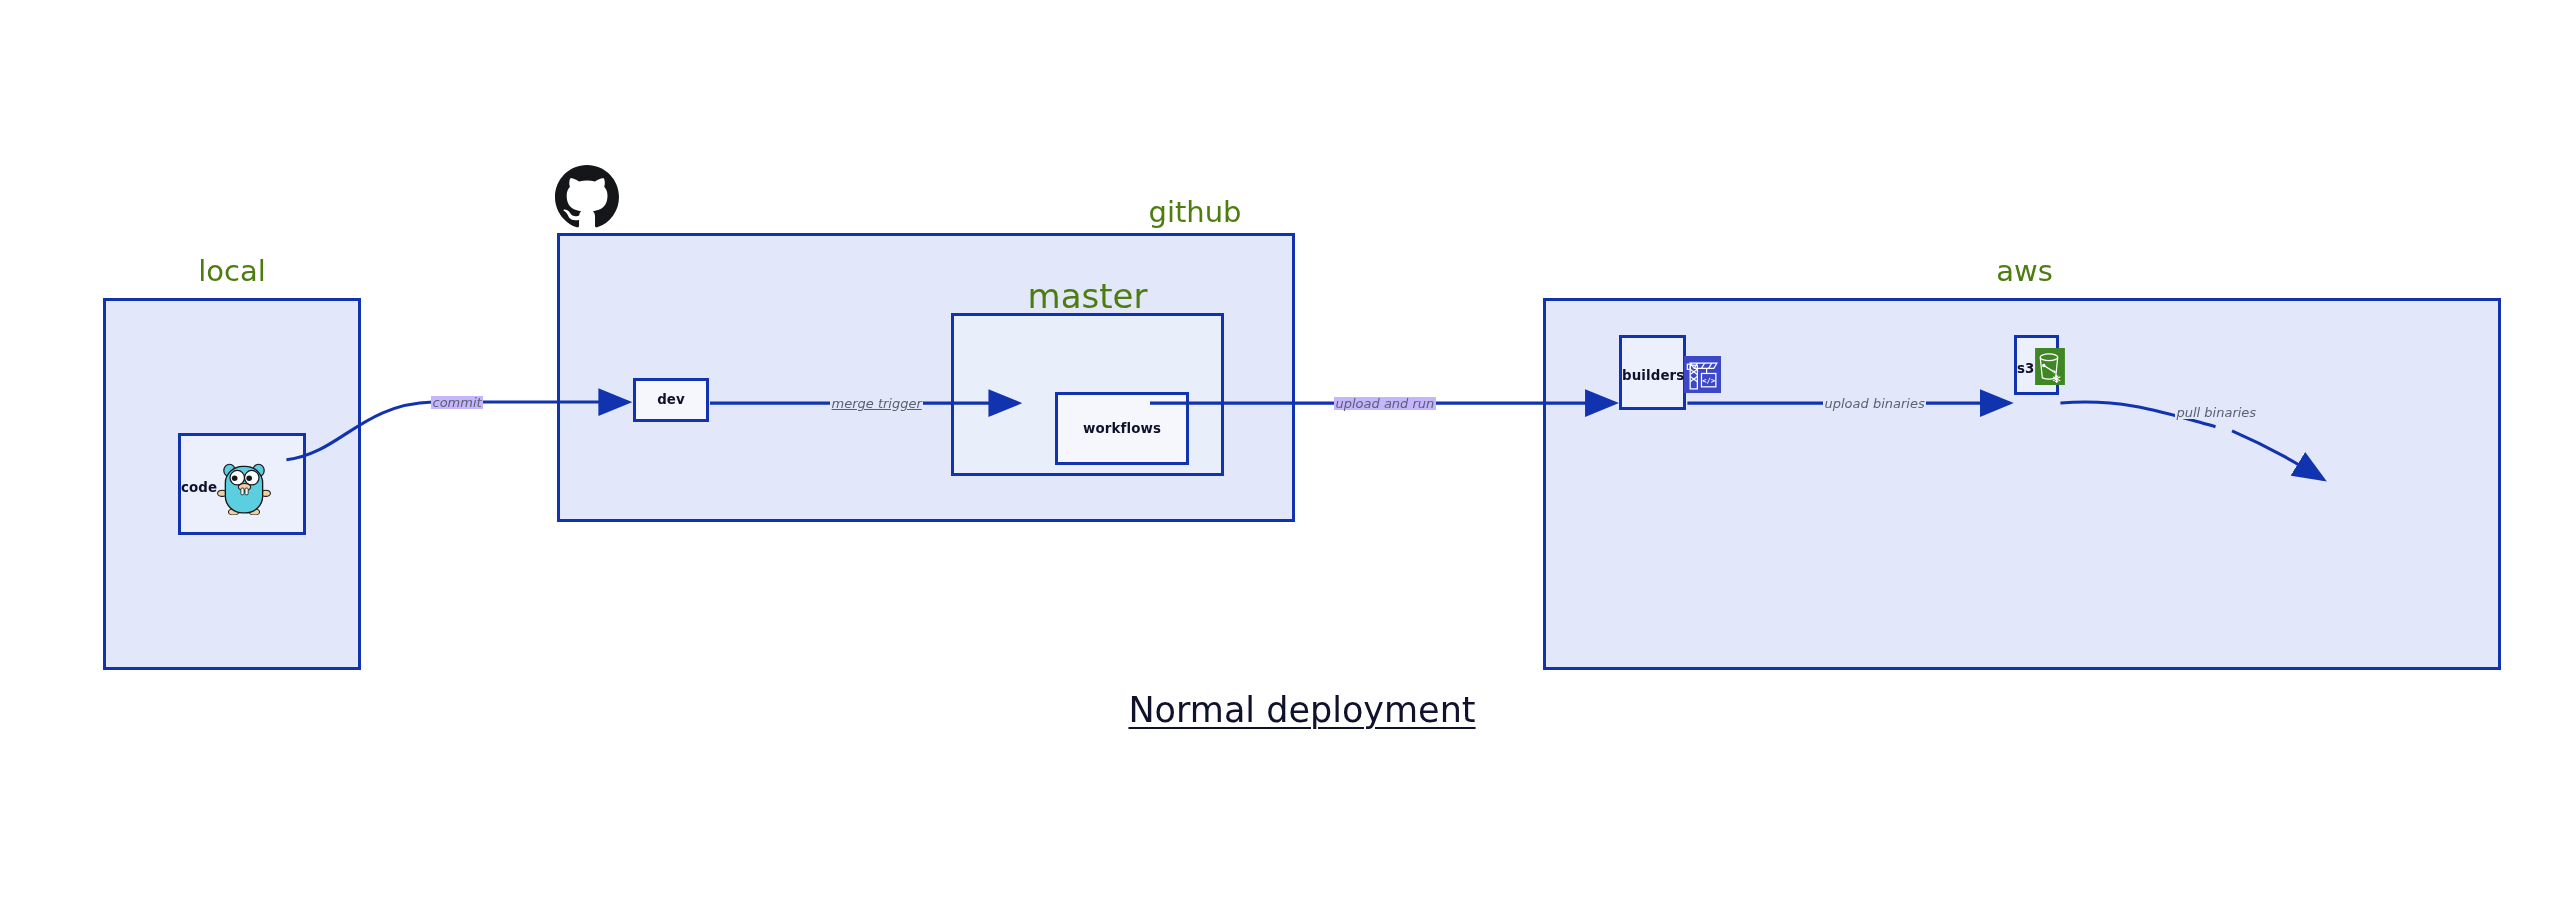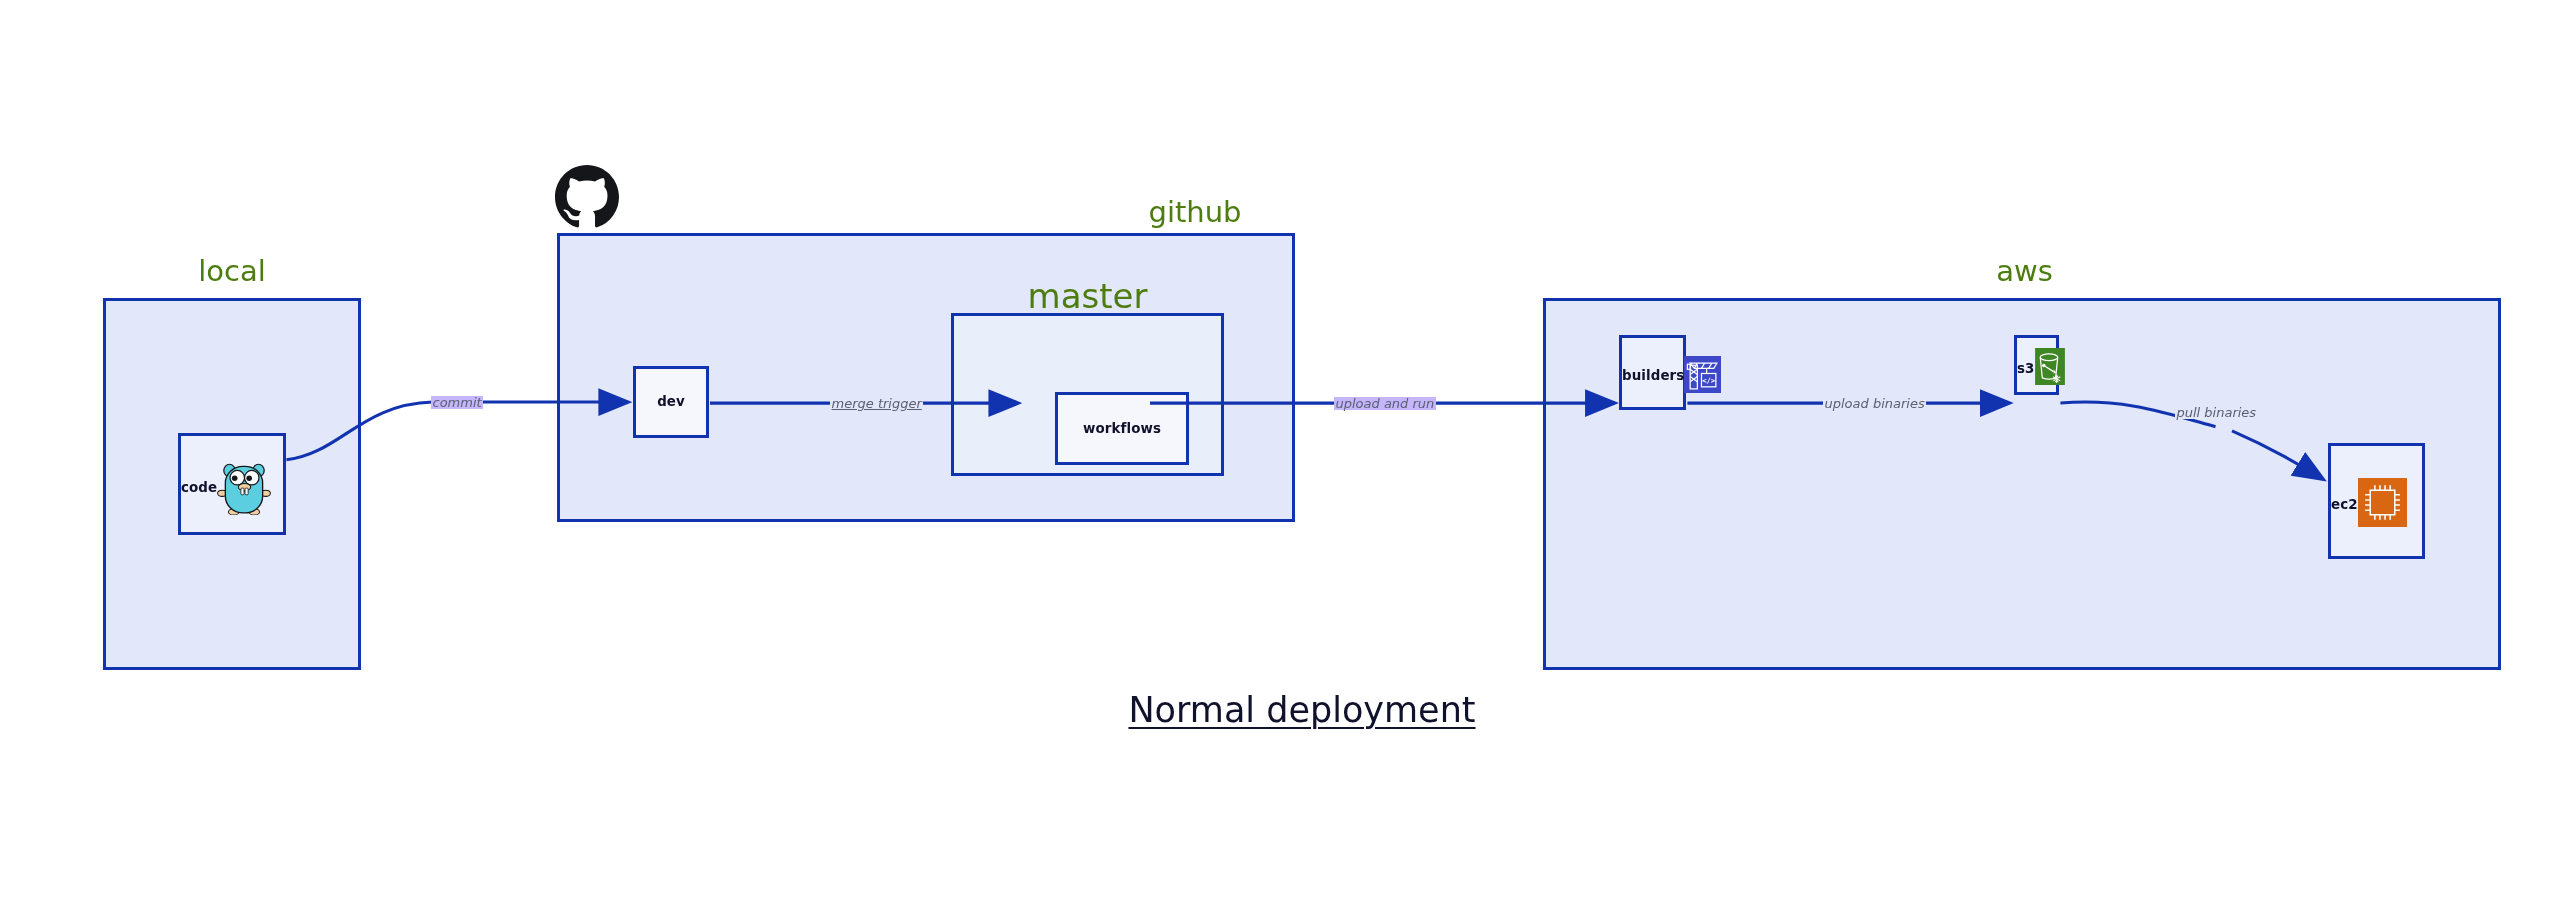--- a/index.html
+++ b/index.html
@@ -110,21 +110,21 @@
   }
 </style>
 </head>
 <body>
 
 <div id="canvas">
 
   <div class="zone-label" style="left:103px; top:257px; width:258px;">local</div>
   <div class="zone" style="left:103px; top:298px; width:258px; height:372px;"></div>
 
-  <div class="node" style="left:178px; top:433px; width:108px; height:102px;">
+  <div class="node" style="left:178px; top:433px; width:128px; height:102px;">
     <div class="node-title">code</div>
     <div class="node-art">
       
       <svg width="54" height="58" viewBox="0 0 104 112" aria-hidden="true">
 
         <ellipse cx="24" cy="26" rx="11" ry="12" fill="#5BCFE0" stroke="#18181B" stroke-width="2.4"></ellipse>
         <ellipse cx="80" cy="26" rx="11" ry="12" fill="#5BCFE0" stroke="#18181B" stroke-width="2.4"></ellipse>
 
         <ellipse cx="10" cy="70" rx="9" ry="6" fill="#F0D0A0" stroke="#18181B" stroke-width="2"></ellipse>
         <ellipse cx="94" cy="70" rx="9" ry="6" fill="#F0D0A0" stroke="#18181B" stroke-width="2"></ellipse>
@@ -154,21 +154,21 @@
     <svg width="64" height="64" viewBox="0 0 16 16" aria-hidden="true">
       <path fill="#14161A" d="M8 0C3.58 0 0 3.58 0 8c0 3.54 2.29 6.53 5.47 7.59.4.07.55-.17.55-.38
         0-.19-.01-.82-.01-1.49-2.01.37-2.53-.49-2.69-.94-.09-.23-.48-.94-.82-1.13-.28-.15-.68-.52-.01-.53
         .63-.01 1.08.58 1.23.82.72 1.21 1.87.87 2.33.66.07-.52.28-.87.51-1.07-1.78-.2-3.64-.89-3.64-3.95
         0-.87.31-1.59.82-2.15-.08-.2-.36-1.02.08-2.12 0 0 .67-.21 2.2.82.64-.18 1.32-.27 2-.27.68 0 1.36.09 2 .27
         1.53-1.04 2.2-.82 2.2-.82.44 1.1.16 1.92.08 2.12.51.56.82 1.27.82 2.15 0 3.07-1.87 3.75-3.65 3.95
         .29.25.54.73.54 1.48 0 1.07-.01 1.93-.01 2.2 0 .21.15.46.55.38A8.01 8.01 0 0 0 16 8c0-4.42-3.58-8-8-8z"></path>
     </svg>
   </div>
 
-  <div class="node plain" style="left:633px; top:366px; width:76px; height:72px;">
+  <div class="node plain" style="left:633px; top:378px; width:76px; height:44px;">
     <div class="node-title" style="margin-top:0;">dev</div>
   </div>
 
   <div class="zone-label" style="left:951px; top:279px; width:273px; font-size:34px;">master</div>
   <div class="subzone" style="left:951px; top:313px; width:273px; height:163px;"></div>
 
   <div class="node plain" style="left:1023px; top:392px; width:134px; height:73px;margin-left:32px;">
     <div class="node-title" style="margin-top:0;">workflows</div>
   </div>
 
@@ -213,35 +213,20 @@
 
           <g stroke-width="2">
             <path d="M42 52 L42 68 M35 56 L49 64 M49 56 L35 64"></path>
             <path d="M39 54 L42 57 L45 54 M39 66 L42 63 L45 66"></path>
           </g>
         </g>
       </svg>
     </div>
   </div>
 
-  <div class="node" style="left:2328px; top:443px; width:97px; height:116px;">
-    <div class="node-title">ec2</div>
-    <div class="node-art">
-      <svg width="49" height="49" viewBox="0 0 96 96" aria-hidden="true">
-        <rect x="0" y="0" width="96" height="96" fill="#D86613"></rect>
-        <g stroke="#FFFFFF" stroke-width="3" fill="none">
-          <rect x="24" y="24" width="48" height="48"></rect>
-          <path d="M33 24 L33 14 M43 24 L43 14 M53 24 L53 14 M63 24 L63 14"></path>
-          <path d="M33 72 L33 82 M43 72 L43 82 M53 72 L53 82 M63 72 L63 82"></path>
-          <path d="M24 33 L14 33 M24 43 L14 43 M24 53 L14 53 M24 63 L14 63"></path>
-          <path d="M72 33 L82 33 M72 43 L82 43 M72 53 L82 53 M72 63 L82 63"></path>
-        </g>
-      </svg>
-    </div>
-  </div>
 
   <svg id="wires" viewBox="0 0 5054 1750">
     <defs>
       <marker id="ah" markerWidth="11" markerHeight="9" refX="9.6" refY="4.5" orient="auto" markerUnits="strokeWidth">
         <path d="M0,0 L11,4.5 L0,9 z" fill="#1133B0"></path>
       </marker>
     </defs>
 
     <g>
       <path d="M556 892 C 660 880, 700 784, 840 780 L 1219 780" fill="none" stroke="#1133B0" stroke-width="6" marker-end="url(#ah)"></path>

